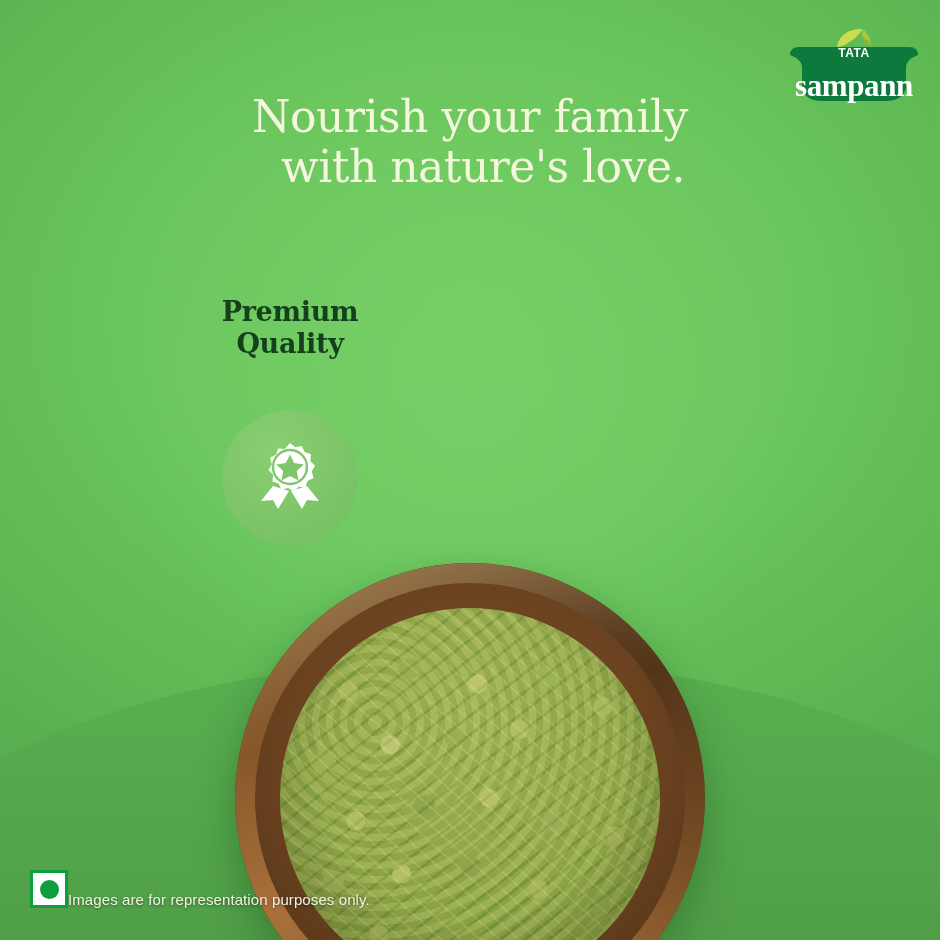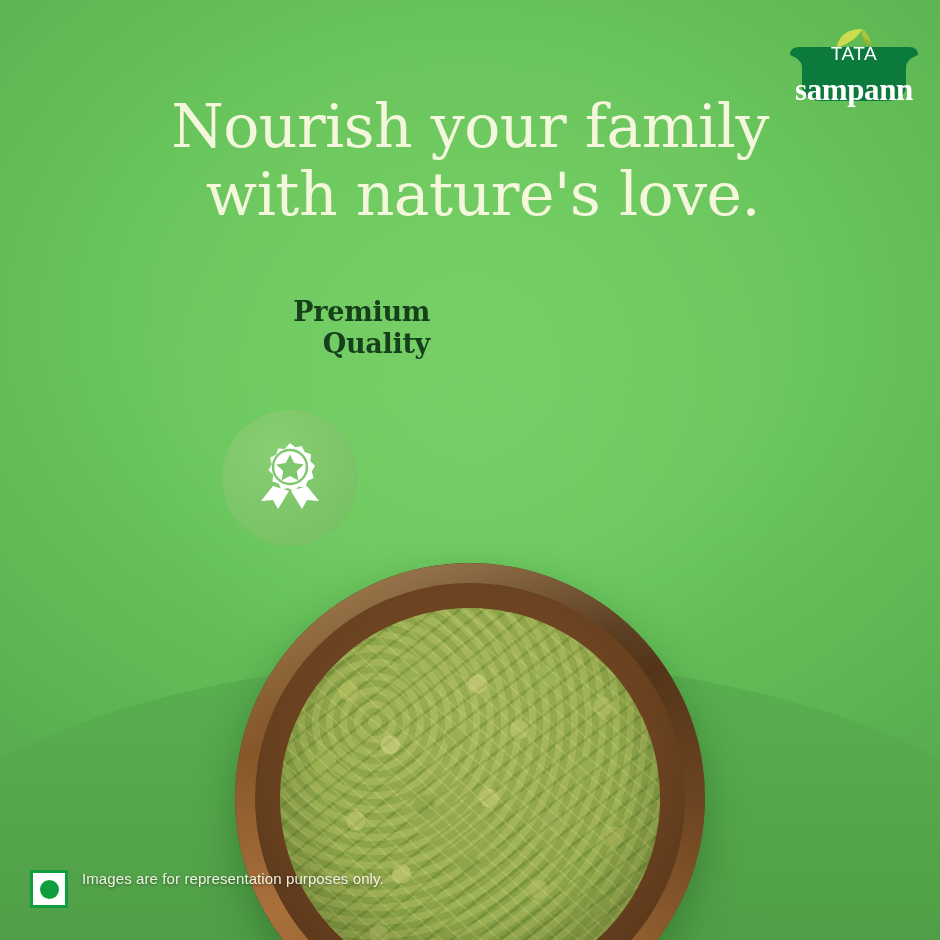--- a/index.html
+++ b/index.html
@@ -69,22 +69,22 @@
     width: 128px;
     height: 56px;
     display: flex;
     flex-direction: column;
     align-items: center;
     justify-content: center;
     line-height: 1;
   }
   .logo-tata {
     color: #fff;
-    font-size: 19px;
-    font-weight: 400;
+    font-size: 12px;
+    font-weight: 700;
     letter-spacing: .6px;
     font-family: "Liberation Sans", sans-serif;
   }
   .logo-samp {
     color: #fff;
     font-size: 31px;
     font-weight: 700;
     letter-spacing: -.4px;
     margin-top: 11px;
     font-family: Liberation Serif, serif;
@@ -92,39 +92,39 @@
 
   
   .headline {
     position: absolute;
     top: 92px;
     left: 0;
     width: 940px;
     text-align: center;
     color: #F4F7DC;
     font-family: "DejaVu Serif", serif;
-    font-size: 60px;
+    font-size: 44px;
     font-weight: 400;
     line-height: 1.14;
     letter-spacing: -.5px;
   }
   .headline .l2 { display: block; padding-left: 26px; }
 
   
   .features {
     position: absolute;
     top: 296px;
     left: 0;
     width: 940px;
     height: 260px;
   }
   .feature {
     position: absolute;
     top: 0;
-    text-align: right;
+    text-align: center;
   }
   .feature.left  { left: 150px; width: 280px; }
   .feature.right { left: 454px; width: 340px; }
 
   .feature-title {
     color: #16401C;
     font-family: "DejaVu Serif", serif;
     font-size: 27px;
     font-weight: 700;
     line-height: 1.18;
@@ -236,22 +236,22 @@
     border-radius: 50%;
     background: radial-gradient(circle at 50% 42%, rgba(0,0,0,0) 52%, rgba(30,40,10,.48) 100%);
   }
 
   
   .footer {
     position: absolute;
     left: 30px;
     bottom: 32px;
     display: flex;
-    align-items: flex-start;
-    gap: 14px;
+    align-items: flex-end;
+    gap: 0;
   }
   .veg-mark {
     width: 38px;
     height: 38px;
     background: #fff;
     border: 3px solid #0E9E3E;
     box-sizing: border-box;
     display: flex;
     align-items: center;
     justify-content: center;

